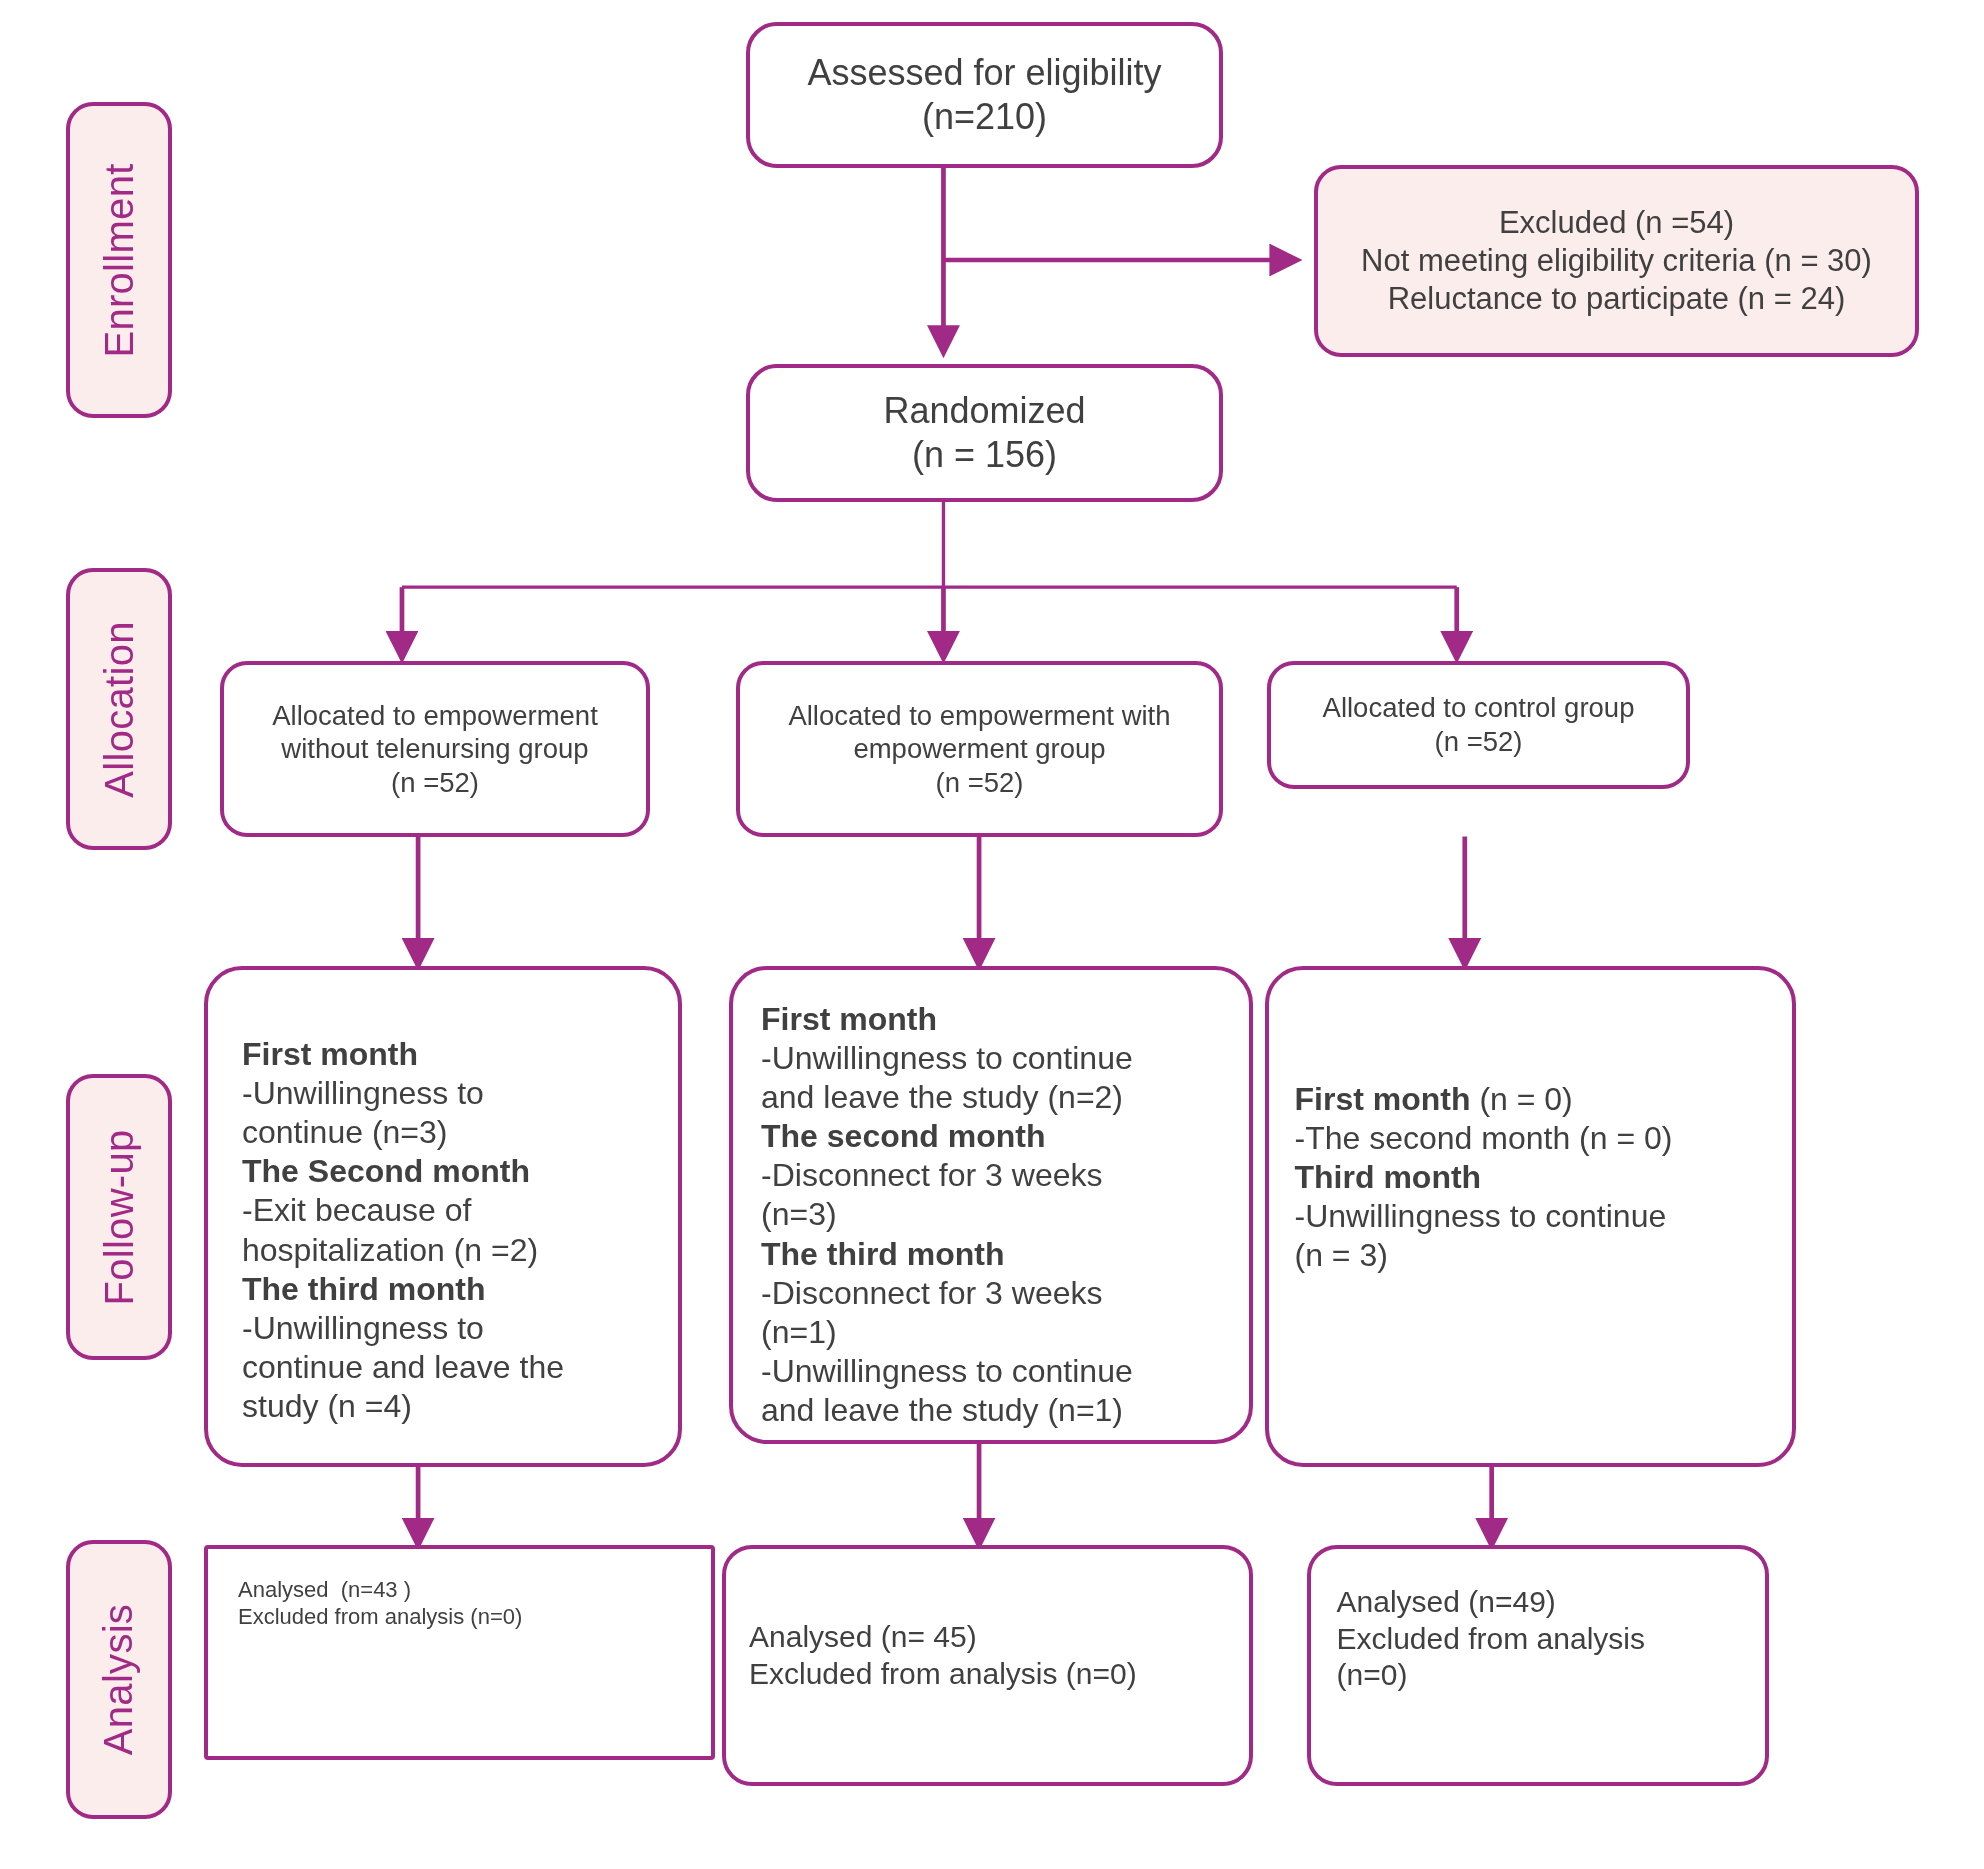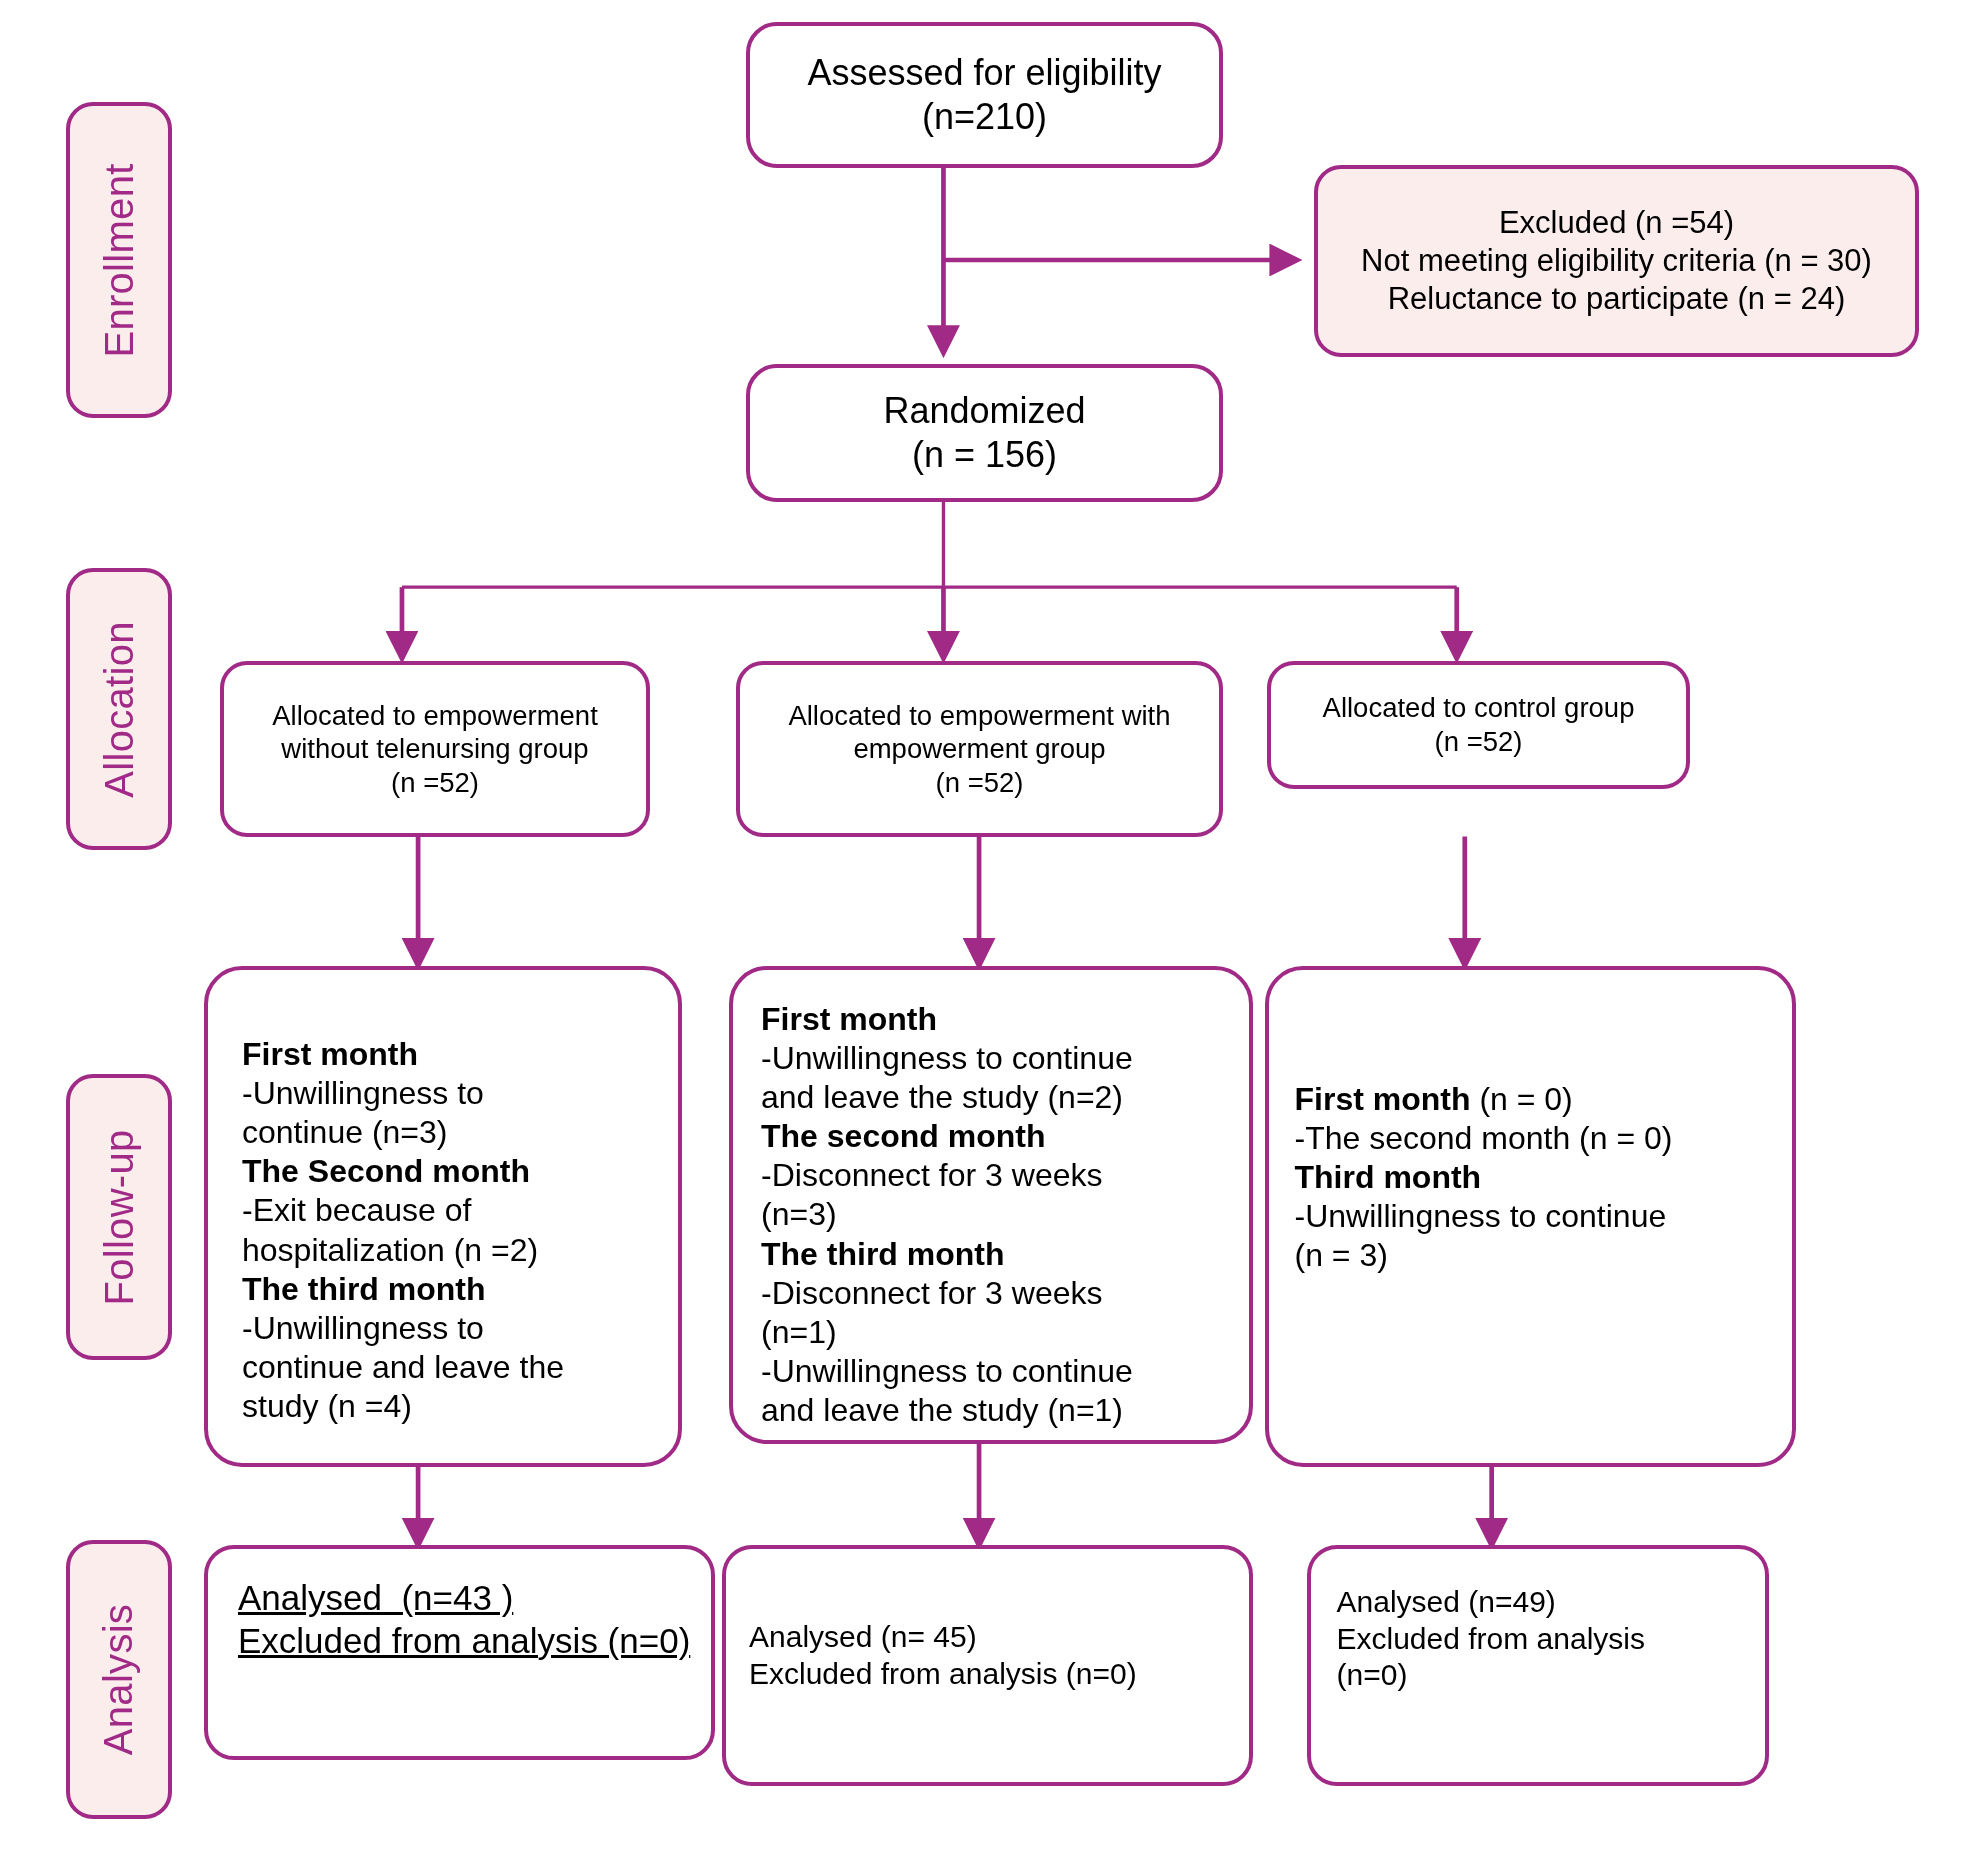--- a/index.html
+++ b/index.html
@@ -11,21 +11,21 @@
   }
   #stage{position:absolute;left:0;top:0;width:1985px;height:1869px;overflow:hidden;}
 
   
   .node{
     position:absolute;
     box-sizing:border-box;
     border:4.7px solid #a02a86;
     border-radius:31px;
     background:#ffffff;
-    color:#000000;
+    color:#404040;
     display:flex;
     flex-direction:column;
     justify-content:center;
     line-height:1.22;
   }
   .node.pink{background:#fceded;}
   .node.center{text-align:center;align-items:center;}
   .node.left{text-align:left;align-items:flex-start;}
 
   .node .ln{display:block;white-space:pre;}
@@ -162,21 +162,21 @@
     </div>
 
   <div class="node left" style="left:1265px;top:966px;width:531px;height:501px;font-size:32px;padding:0 0 0 25.5px;border-radius:38px;justify-content:flex-start;padding-top:110px;">
       <span class="ln"><span class="b">First month</span> (n = 0)</span>
       <span class="ln">-The second month (n = 0)</span>
       <span class="ln b">Third month</span>
       <span class="ln">-Unwillingness to continue</span>
       <span class="ln">(n = 3)</span>
     </div>
 
-  <div class="node left" style="left:204px;top:1545px;width:511px;height:215px;font-size:35px;padding:0 0 0 30px;border-radius:30px;justify-content:flex-start;padding-top:28px;text-decoration:underline;">
+  <div class="node left" style="left:204px;top:1545px;width:511px;height:215px;font-size:22px;padding:0 0 0 30px;border-radius:4px;justify-content:flex-start;padding-top:28px;">
       <span class="ln">Analysed  (n=43 )</span>
       <span class="ln">Excluded from analysis (n=0)</span>
     </div>
 
   <div class="node left" style="left:722px;top:1545px;width:531px;height:241px;font-size:30px;padding:0 0 0 23px;border-radius:30px;justify-content:flex-start;padding-top:70px;">
       <span class="ln">Analysed (n= 45)</span>
       <span class="ln">Excluded from analysis (n=0)</span>
     </div>
 
   <div class="node left" style="left:1267px;top:1545px;width:462px;height:241px;font-size:30px;padding:0 0 0 25.5px;border-radius:30px;justify-content:flex-start;padding-top:35px;margin-left:40px;">

